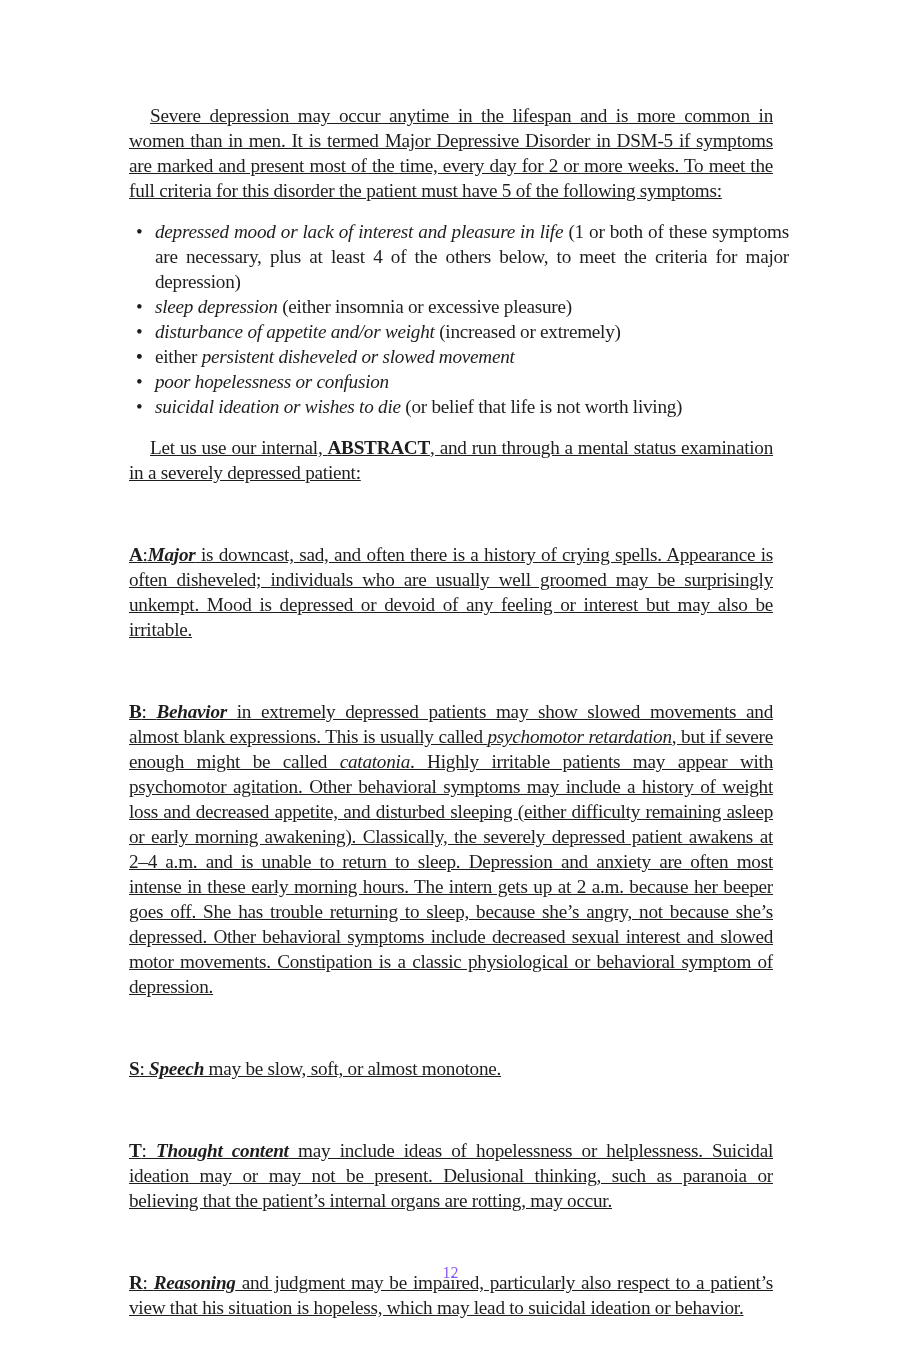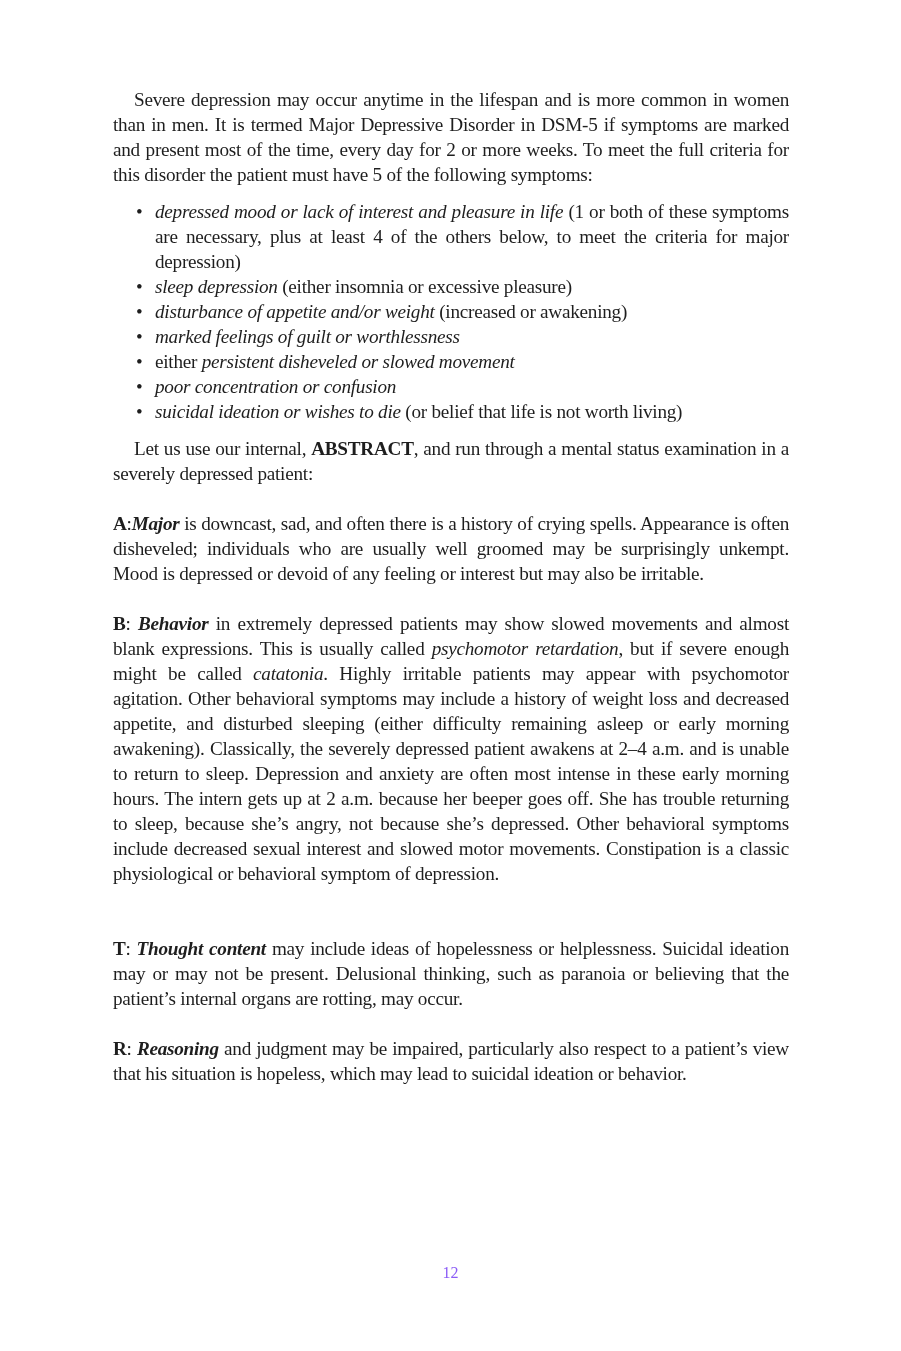--- a/index.html
+++ b/index.html
@@ -18,22 +18,23 @@
   .page {
     position: absolute;
     left: 113px;
     top: 87px;
     width: 676px;
     font-size: 19.2px;
     line-height: 25px;
     letter-spacing: -0.25px;
   }
   p {
-    margin: 0;
+    margin: 16px;
     text-align: justify;
+    text-decoration: underline;
   }
   .indent { text-indent: 21px; }
   ul.symptoms {
     list-style: none;
     margin: 12px 0 12px 0;
     padding: 0 0 0 42px;
   }
   ul.symptoms li {
     position: relative;
     text-align: justify;
@@ -61,39 +62,40 @@
 </head>
 <body>
 
 <div class="page">
 
   <p class="indent">Severe depression may occur anytime in the lifespan and is more common in women than in men. It is termed Major Depressive Disorder in DSM-5 if symptoms are marked and present most of the time, every day for 2 or more weeks. To meet the full criteria for this disorder the patient must have 5 of the following symptoms:</p>
 
   <ul class="symptoms">
     <li><span class="bullet">•</span><span></span><span class="it">depressed mood or lack of interest and pleasure in life</span><span> (1 or both of these symptoms are necessary, plus at least 4 of the others below, to meet the criteria for major depression)</span></li>
     <li><span class="bullet">•</span><span></span><span class="it">sleep depression</span><span> (either insomnia or excessive pleasure)</span></li>
-    <li><span class="bullet">•</span><span></span><span class="it">disturbance of appetite and/or weight</span><span> (increased or awakening)</span></li>
-    <li><span class="bullet">•</span><span></span><span class="it">marked feelings of guilt or worthlessness</span><span></span></li>
+    <li><span class="bullet">•</span><span></span><span class="it">disturbance of appetite and/or weight</span><span> (increased or extremely)</span></li>
+    <li><span class="bullet">•</span><span></span><span></span></li>
     <li><span class="bullet">•</span><span>either </span><span class="it">persistent disheveled or slowed movement</span><span></span></li>
-    <li><span class="bullet">•</span><span></span><span class="it">poor concentration or confusion</span><span></span></li>
+    <li><span class="bullet">•</span><span></span><span class="it">poor hopelessness or confusion</span><span></span></li>
     <li><span class="bullet">•</span><span></span><span class="it">suicidal ideation or wishes to die</span><span> (or belief that life is not worth living)</span></li>
   </ul>
 
   <p class="indent"><span>Let us use our internal, </span><span class="bd">ABSTRACT</span><span>, and run through a mental status examination in a severely depressed patient:</span></p>
 
   <div class="gap"></div>
 
   <p><span class="bd">A</span><span>:</span><span class="bi">Major</span><span> is downcast, sad, and often there is a history of crying spells. Appearance is often disheveled; individuals who are usually well groomed may be surprisingly unkempt. Mood is depressed or devoid of any feeling or interest but may also be irritable.</span></p>
 
   <div class="gap"></div>
 
   <p><span class="bd">B</span><span>: </span><span class="bi">Behavior</span><span> in extremely depressed patients may show slowed movements and almost blank expressions. This is usually called </span><span class="it">psychomotor retardation</span><span>, but if severe enough might be called </span><span class="it">catatonia</span><span>. Highly irritable patients may appear with psychomotor agitation. Other behavioral symptoms may include a history of weight loss and decreased appetite, and disturbed sleeping (either difficulty remaining asleep or early morning awakening). Classically, the severely depressed patient awakens at 2–4 a.m. and is unable to return to sleep. Depression and anxiety are often most intense in these early morning hours. The intern gets up at 2 a.m. because her beeper goes off. She has trouble returning to sleep, because she’s angry, not because she’s depressed. Other behavioral symptoms include decreased sexual interest and slowed motor movements. Constipation is a classic physiological or behavioral symptom of depression.</span></p>
 
   <div class="gap"></div>
 
+  <p><span class="bd">S</span><span>: </span><span class="bi">Speech</span><span> may be slow, soft, or almost monotone.</span></p>
 
   <div class="gap"></div>
 
   <p><span class="bd">T</span><span>: </span><span class="bi">Thought content</span><span> may include ideas of hopelessness or helplessness. Suicidal ideation may or may not be present. Delusional thinking, such as paranoia or believing that the patient’s internal organs are rotting, may occur.</span></p>
 
   <div class="gap"></div>
 
   <p><span class="bd">R</span><span>: </span><span class="bi">Reasoning</span><span> and judgment may be impaired, particularly also respect to a patient’s view that his situation is hopeless, which may lead to suicidal ideation or behavior.</span></p>
 
 </div>

